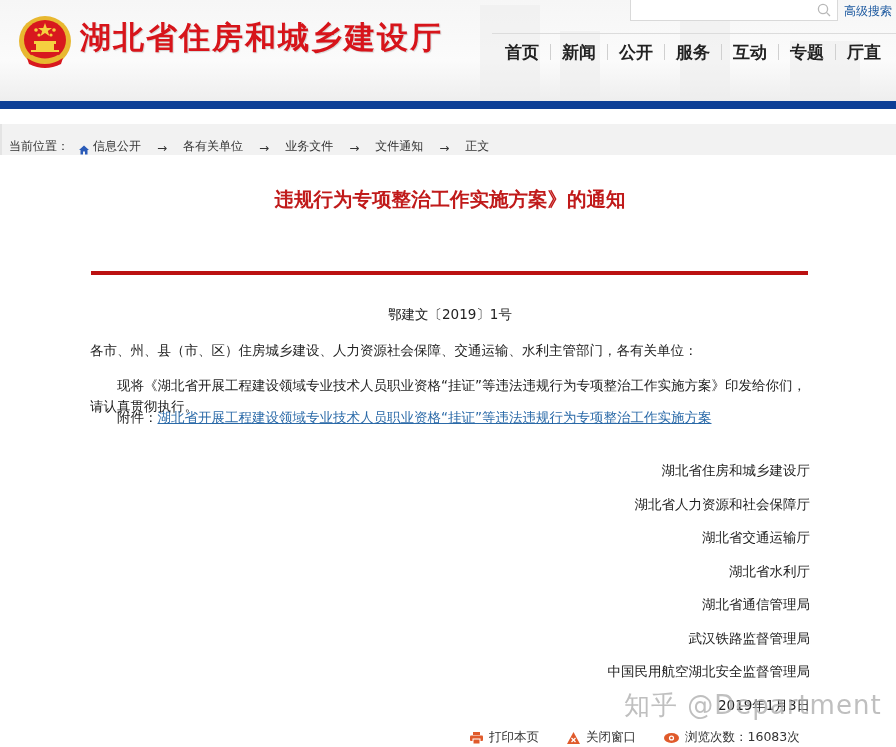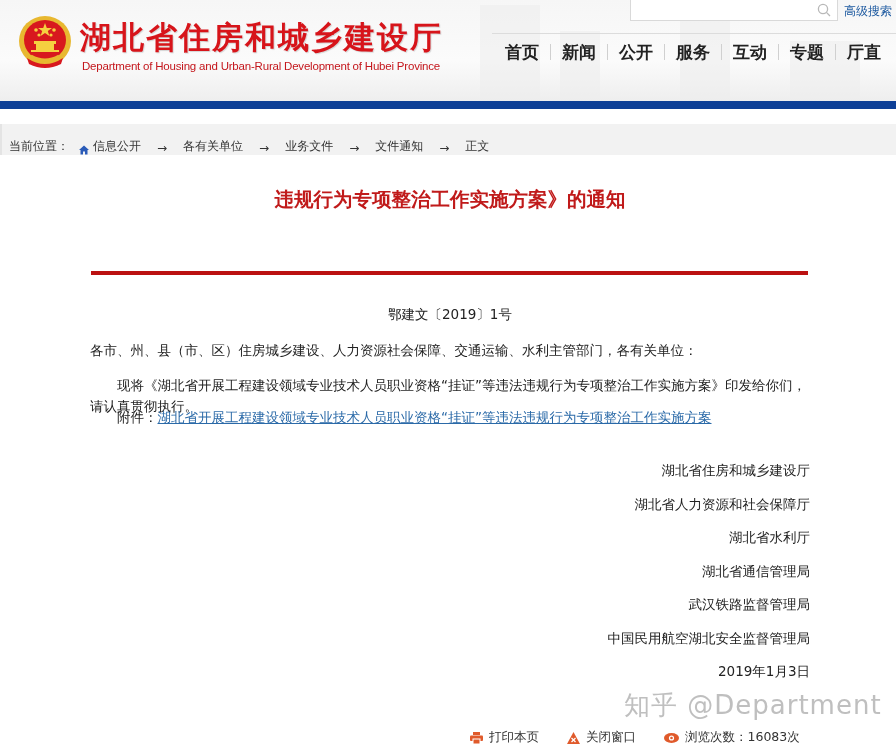--- a/index.html
+++ b/index.html
@@ -129,21 +129,20 @@
     <circle cx="37" cy="16" r="1.8" fill="#f5d040"></circle>
     <circle cx="22" cy="21" r="1.6" fill="#f5d040"></circle>
     <circle cx="34" cy="21" r="1.6" fill="#f5d040"></circle>
     <rect x="17" y="27" width="22" height="3" fill="#f5d040"></rect>
     <rect x="19" y="30" width="18" height="6" fill="#f5d040"></rect>
     <rect x="14" y="36" width="28" height="2" fill="#f5d040"></rect>
     <path d="M10 44 Q28 56 46 44 L44 50 Q28 58 12 50 Z" fill="#d8181e"></path>
     <path d="M14 42 Q28 50 42 42" stroke="#e8b830" stroke-width="3" fill="none"></path>
   </svg>
   <div class="site-title">湖北省住房和城乡建设厅</div>
-  <div class="site-subtitle">Department of Housing and Urban-Rural Development of Hubei Province</div>
 
   <div class="search-box">
     <svg class="search-icon" viewBox="0 0 14 14">
       <circle cx="6" cy="6" r="4.6" fill="none" stroke="#b8b8b8" stroke-width="1.3"></circle>
       <line x1="9.4" y1="9.4" x2="13" y2="13" stroke="#b8b8b8" stroke-width="1.3"></line>
     </svg>
   </div>
   <a class="adv-search">高级搜索</a>
 
   <div class="nav-line"></div>
@@ -189,20 +188,21 @@
 <div class="doc-no">鄂建文〔2019〕1号</div>
 <div class="body-text salutation">各市、州、县（市、区）住房城乡建设、人力资源社会保障、交通运输、水利主管部门，各有关单位：</div>
 <div class="body-text paragraph">现将《湖北省开展工程建设领域专业技术人员职业资格“挂证”等违法违规行为专项整治工作实施方案》印发给你们，请认真贯彻执行。</div>
 <div class="body-text attachment">
   <span>附件：</span><a>湖北省开展工程建设领域专业技术人员职业资格“挂证”等违法违规行为专项整治工作实施方案</a>
 </div>
 
 <div class="signers">
   <div class="signer">湖北省住房和城乡建设厅</div>
   <div class="signer">湖北省人力资源和社会保障厅</div>
+  <div class="signer">湖北省交通运输厅</div>
   <div class="signer">湖北省水利厅</div>
   <div class="signer">湖北省通信管理局</div>
   <div class="signer">武汉铁路监督管理局</div>
   <div class="signer">中国民用航空湖北安全监督管理局</div>
   <div class="signer date">2019年1月3日</div>
 </div>
 
 <div class="watermark">知乎 @Department</div>
 
 <div class="footer">

